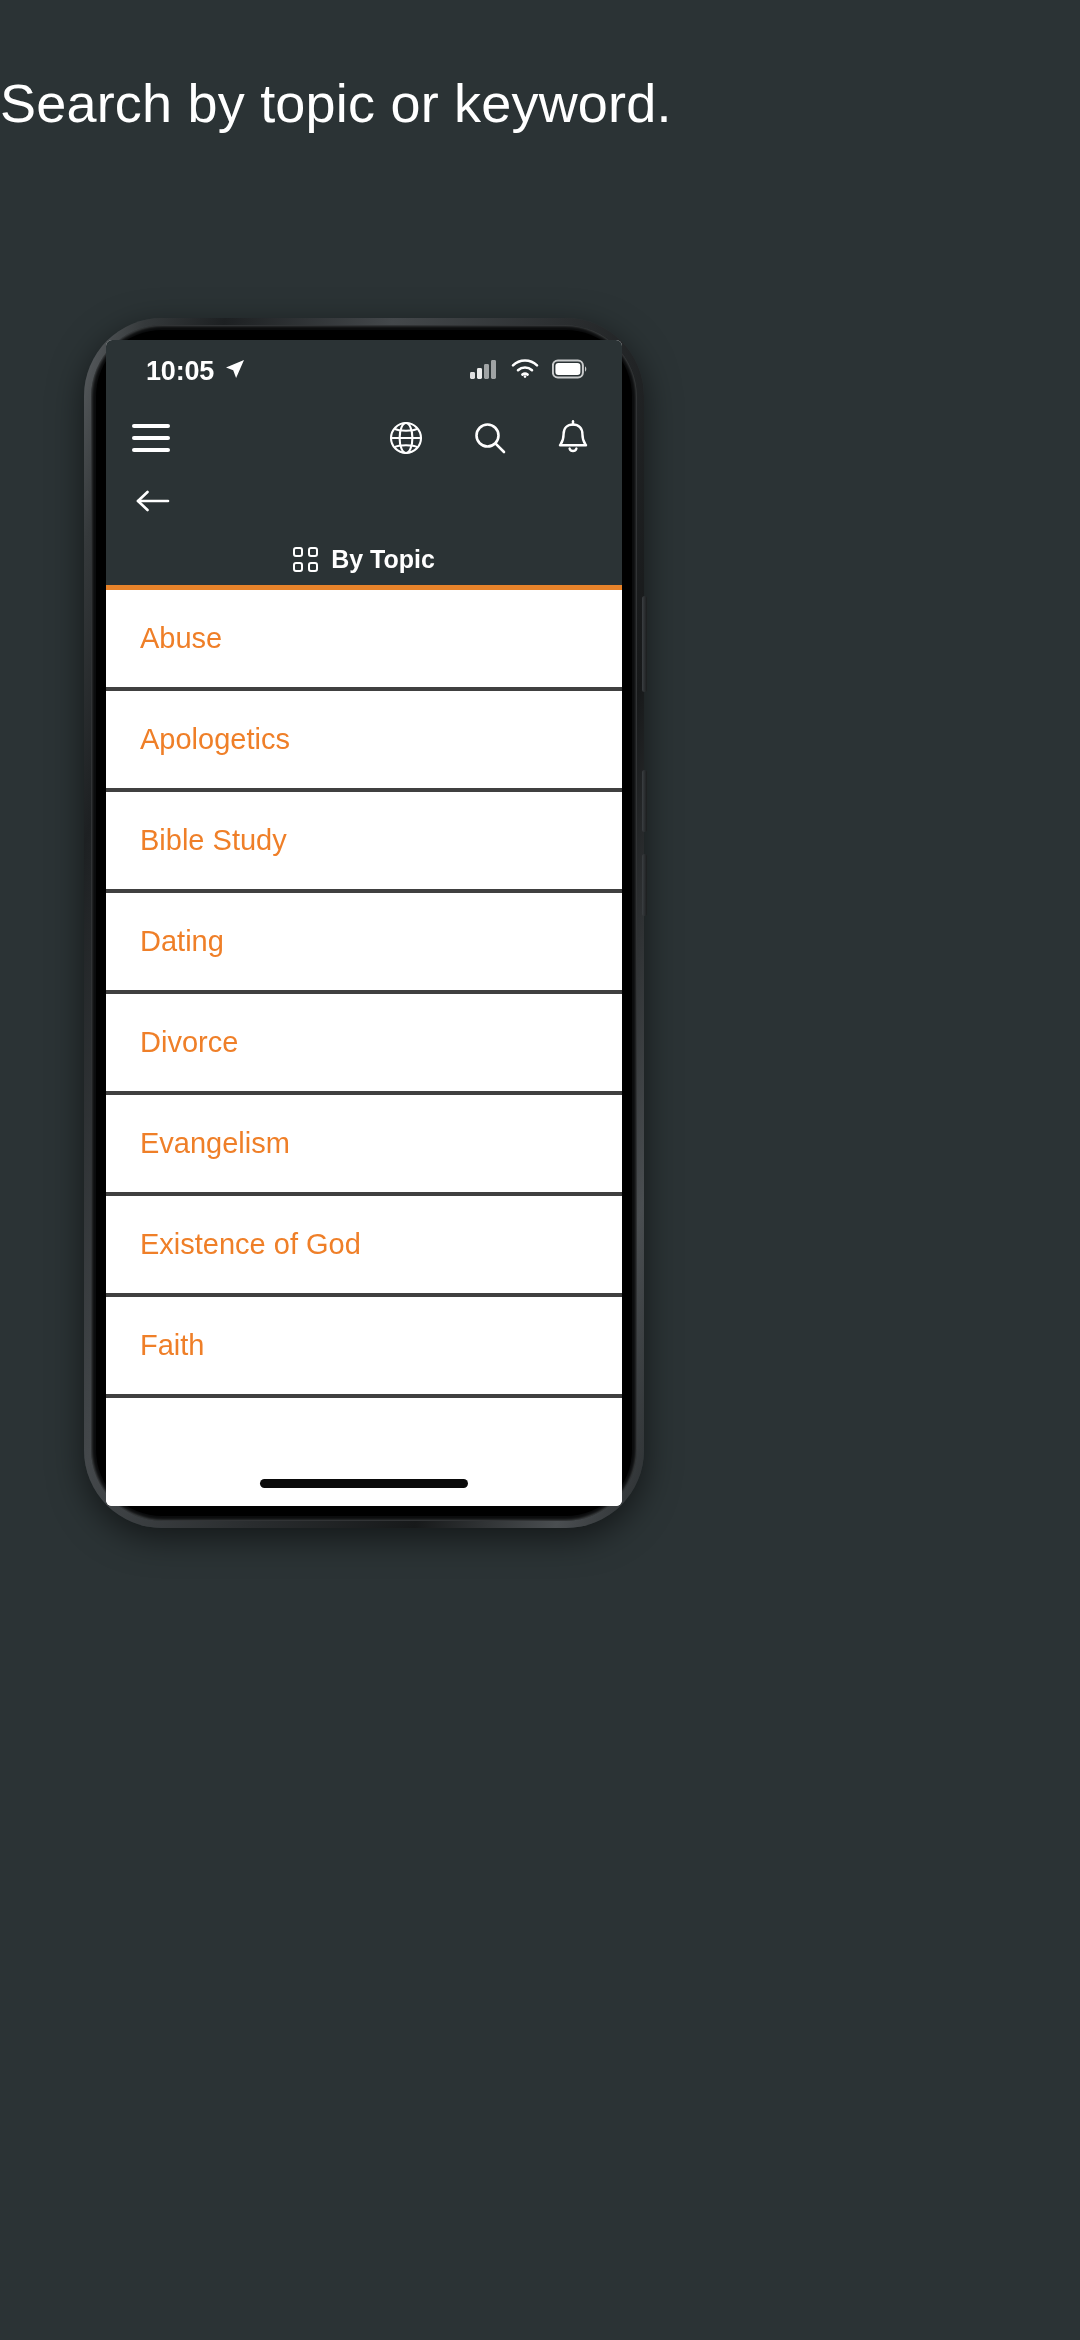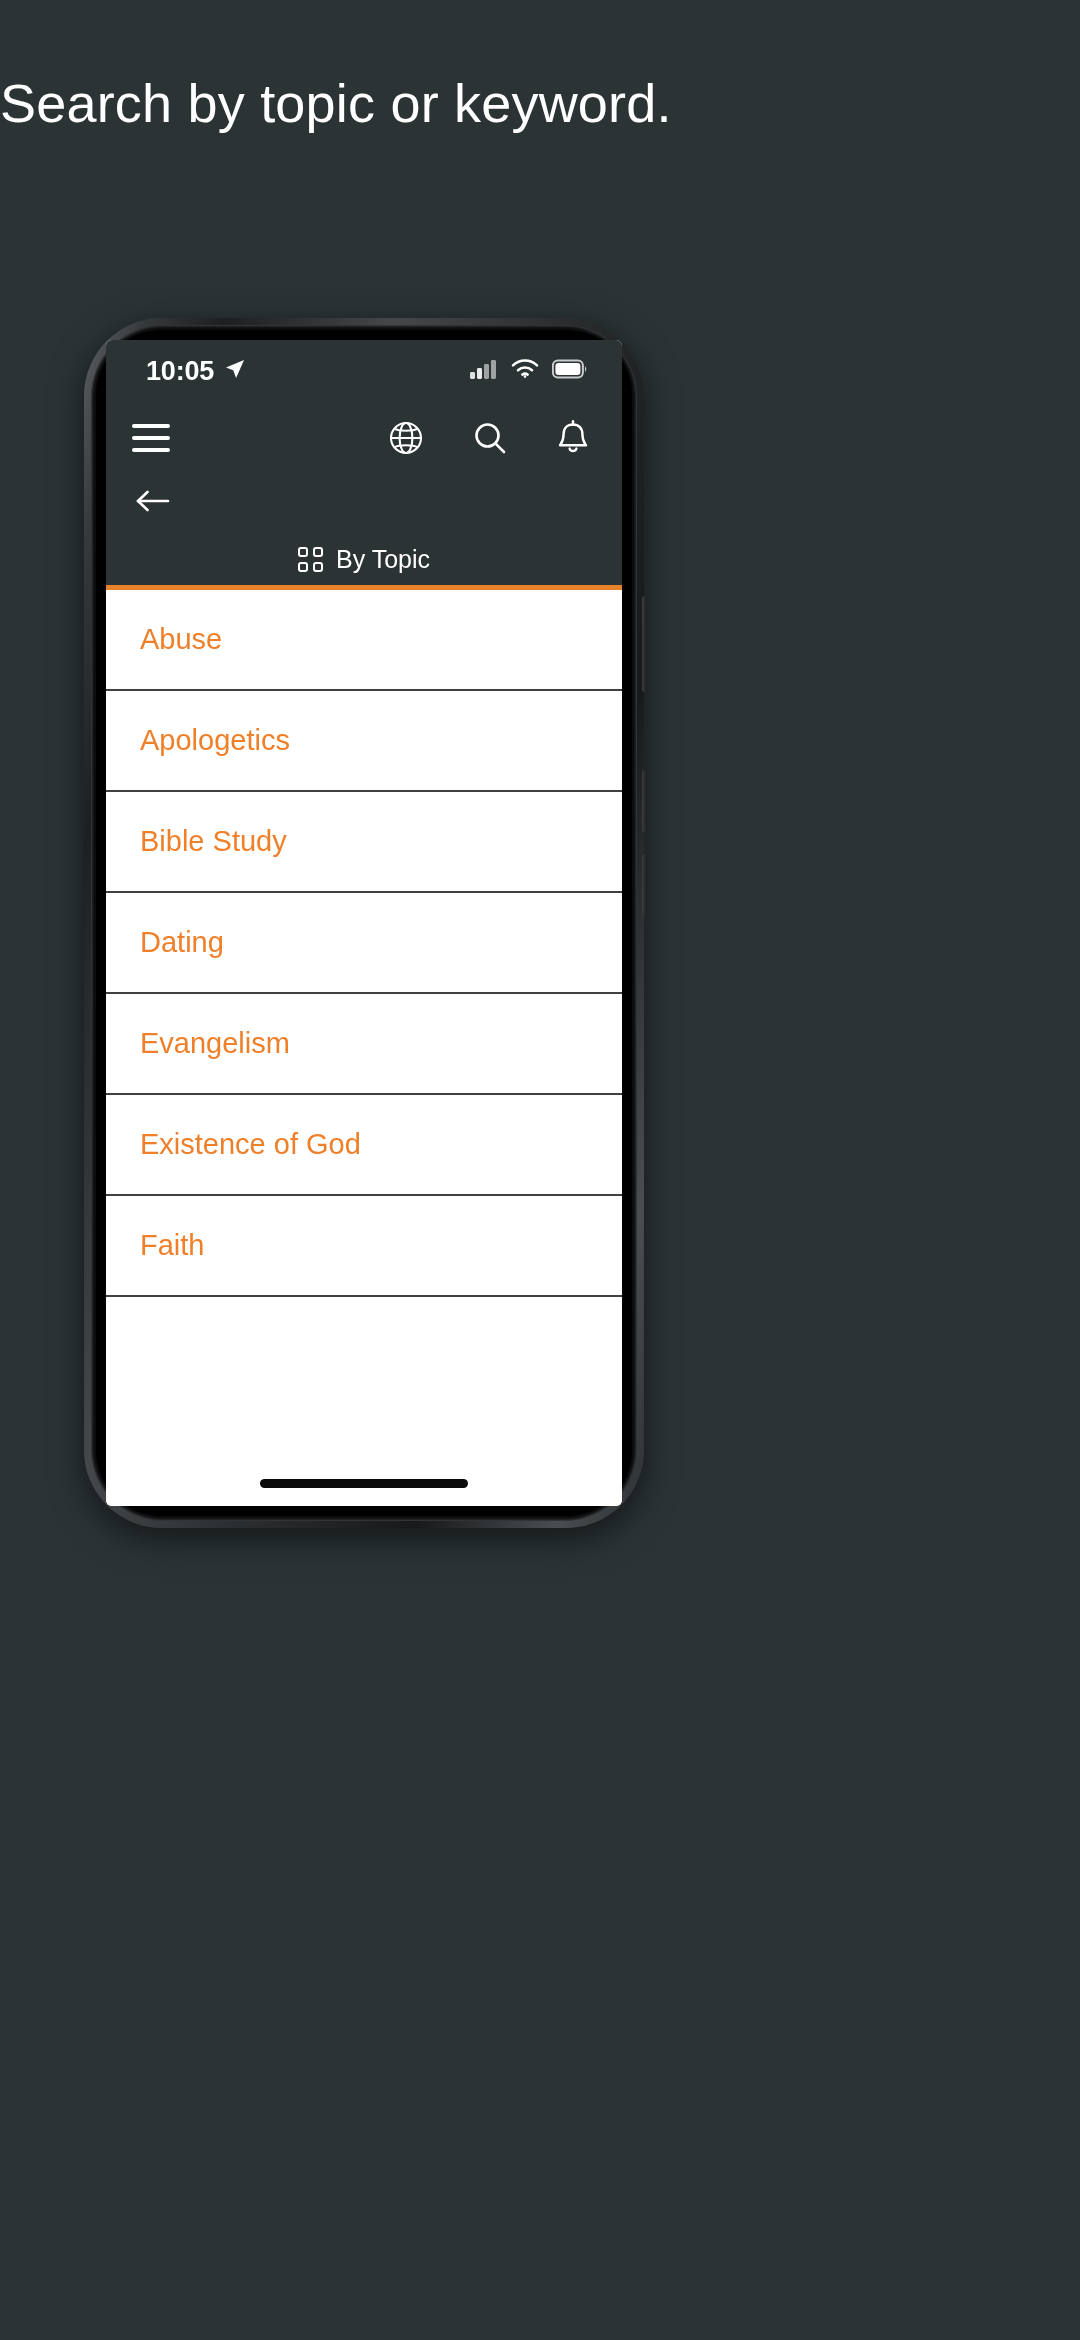--- a/index.html
+++ b/index.html
@@ -171,20 +171,21 @@
     display: flex;
     align-items: center;
     padding-left: 28px;
   }
 
   
   .tabs {
     background: #2b3335;
     display: flex;
     height: 62px;
+    font-weight: bold;
   }
   .tab {
     flex: 1;
     display: flex;
     align-items: center;
     justify-content: center;
     gap: 13px;
     color: #ffffff;
     font-size: 25px;
     position: relative;
@@ -218,21 +219,21 @@
   .list {
     background: #ffffff;
     height: 1042px;
     overflow: hidden;
   }
   .list-item {
     height: 101px;
     display: flex;
     align-items: center;
     padding: 0 34px;
-    border-bottom: 2px solid #404040;
+    border-bottom: 4px solid #404040;
     color: #ef7f28;
     font-size: 29px;
     cursor: pointer;
     background: #ffffff;
   }
   .list-item:last-child { border-bottom: none; }
 
   
   .home-indicator {
     position: absolute;
@@ -358,20 +359,23 @@
       <div class="list-item">
           <span>Apologetics</span>
         </div>
       <div class="list-item">
           <span>Bible Study</span>
         </div>
       <div class="list-item">
           <span>Dating</span>
         </div>
       <div class="list-item">
+          <span>Divorce</span>
+        </div>
+      <div class="list-item">
           <span>Evangelism</span>
         </div>
       <div class="list-item">
           <span>Existence of God</span>
         </div>
       <div class="list-item">
           <span>Faith</span>
         </div>
       <div class="list-item"></div>
     </div>

